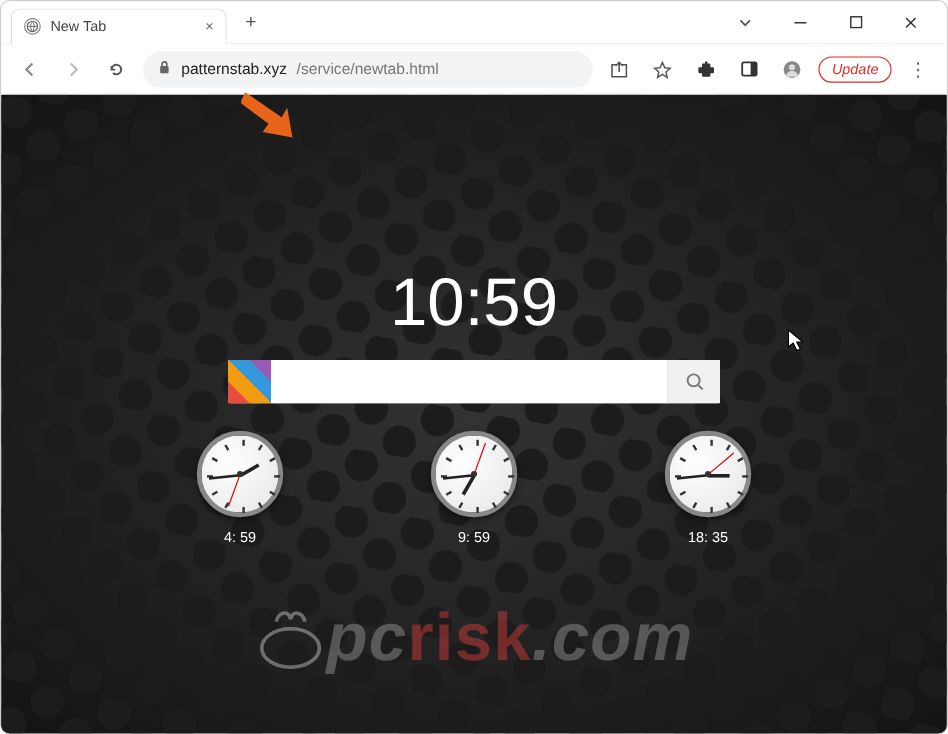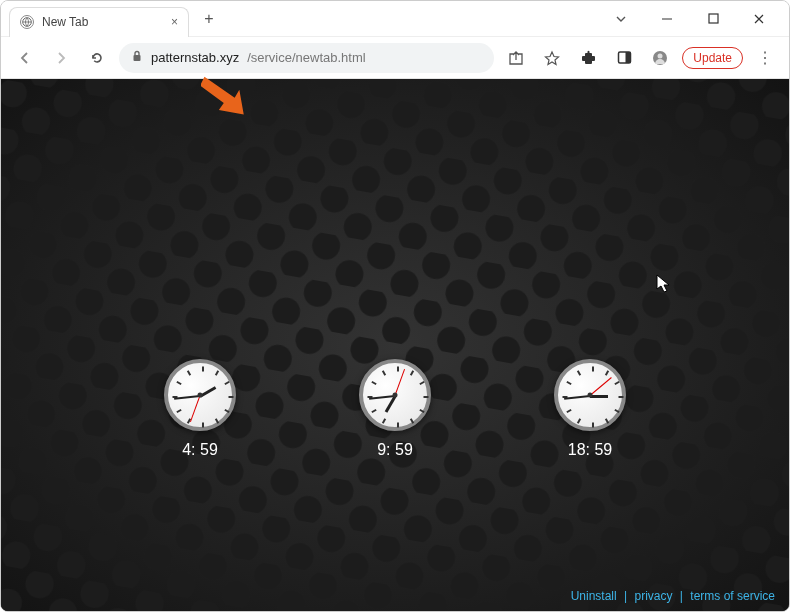--- a/index.html
+++ b/index.html
@@ -17,42 +17,42 @@
 .chevron { width: 28px; display:flex; align-items:center; justify-content:center; color:#555; }
 
 .toolbar { height: 42px; display: flex; align-items: center; gap: 8px; padding: 0 10px; background: #fff; border-bottom: 1px solid #e5e5e5; }
 .nav-btn { width: 28px; height: 28px; display: flex; align-items: center; justify-content: center; color: #666; border-radius: 50%; }
 .nav-btn.disabled { color: #bbb; }
 .omnibox { flex: 1; height: 30px; background: #f1f3f4; border-radius: 15px; display: flex; align-items: center; padding: 0 12px; gap: 8px; font-size: 13px; color: #555; }
 .omnibox .lock { color: #666; }
 .url-strong { color: #222; }
 .url-rest { color: #777; }
 .tool-icon { width: 28px; height: 28px; display: flex; align-items: center; justify-content: center; color: #555; }
-.update-btn { border: 1px solid #d93025; color: #d93025; padding: 3px 10px; border-radius: 14px; font-size: 12px; display: flex; align-items: center; }
+.update-btn { border: 1px solid #d93025; color: #d93025; padding: 3px 10px; border-radius: 14px; font-size: 12px; display: flex; align-items: center; font-style: italic; }
 .menu-dots { width: 28px; text-align: center; color: #666; }
 
 
 .page { position: relative; height: 534px; background: #2a2a2a; overflow: hidden; }
 .dotbg { position: absolute; inset: 0; }
 .center-area { position: absolute; left: 0; right: 0; top: 140px; display: flex; flex-direction: column; align-items: center; }
 .big-time { color: #fff; font-size: 56px; font-weight: 400; margin-bottom: 16px; }
 .searchbar { width: 410px; height: 36px; background: #fff; display: flex; align-items: stretch; border-radius: 2px; }
 .search-logo { width: 36px; height: 36px; background: linear-gradient(45deg, #e74c3c 25%, #f39c12 25% 50%, #3498db 50% 75%, #9b59b6 75%); }
 .search-input { flex: 1; border: none; outline: none; padding: 0 10px; font-size: 13px; }
 .search-btn { width: 44px; background: #f1f1f1; display: flex; align-items: center; justify-content: center; color: #666; border-left: 1px solid #e5e5e5; }
 
 .clocks-row { position: absolute; left: 0; right: 0; top: 280px; display: flex; justify-content: space-evenly; padding: 0 40px; }
 .clock-item { display: flex; flex-direction: column; align-items: center; gap: 10px; }
 .clock-face { width: 72px; height: 72px; border-radius: 50%; background: radial-gradient(circle at 35% 35%, #fff, #e5e5e5); border: 4px solid #888; position: relative; box-shadow: 0 2px 6px rgba(0,0,0,0.5); }
 .hand { position: absolute; left: 50%; top: 50%; transform-origin: 0 50%; background: #222; height: 2px; }
 .hand.hour { width: 18px; height: 3px; }
 .hand.min { width: 26px; }
 .hand.sec { width: 28px; height: 1px; background: #d00; }
 .center-dot { position: absolute; left: 50%; top: 50%; width: 5px; height: 5px; background: #333; border-radius: 50%; transform: translate(-50%,-50%); }
-.clock-label { color: #fff; font-size: 16px; }
+.clock-label { color: #fff; font-size: 12px; }
 
 .footer-links { position: absolute; right: 14px; bottom: 10px; font-size: 12px; color: #3db4e7; }
 .footer-links a { color: #3db4e7; text-decoration: none; }
 .footer-links .sep { color: #3db4e7; margin: 0 4px; }
 
 .arrow-overlay { position: absolute; left: 200px; top: 65px; width: 50px; height: 60px; pointer-events: none; }
 
 .watermark { position: absolute; left: 50%; bottom: 50px; transform: translateX(-50%); color: rgba(255,255,255,0.25); font-size: 56px; font-weight: 700; font-style: italic; letter-spacing: 1px; pointer-events: none; white-space: nowrap; }
 .watermark .risk { color: rgba(220,60,60,0.45); font-style: normal; }
 
@@ -169,20 +169,33 @@
         </radialGradient>
         <pattern id="dots" x="0" y="0" width="56" height="48" patternUnits="userSpaceOnUse" patternTransform="rotate(10)">
           <circle cx="14" cy="12" r="14" fill="#1c1c1c"></circle>
           <circle cx="42" cy="36" r="14" fill="#1c1c1c"></circle>
         </pattern>
       </defs>
       <rect width="790" height="534" fill="url(#vg)"></rect>
       <rect width="900" height="650" x="-50" y="-50" fill="url(#dots)"></rect>
     </svg>
 
+    <div class="center-area">
+      <div class="big-time">10:59</div>
+      <div class="searchbar">
+        <div class="search-logo"></div>
+        <input class="search-input" placeholder="" style="">
+        <div class="search-btn">
+          <svg width="16" height="16" viewBox="0 0 16 16">
+              <circle cx="7" cy="7" r="5" fill="none" stroke="#777" stroke-width="1.6"></circle>
+              <line x1="11" y1="11" x2="14.5" y2="14.5" stroke="#777" stroke-width="1.6"></line>
+            </svg>
+        </div>
+      </div>
+    </div>
 
     <div class="clocks-row" id="clocks-row">
         <div class="clock-item">
           <div class="clock-face">
             <div class="tick" style="width: 2px; height: 5px; left: 35px; top: 6px; transform: translate(-50%, -50%) rotate(0deg); position: absolute;"></div>
             <div class="tick" style="width: 2px; height: 5px; left: 49px; top: 9.75129px; transform: translate(-50%, -50%) rotate(30deg); position: absolute;"></div>
             <div class="tick" style="width: 2px; height: 5px; left: 59.2487px; top: 20px; transform: translate(-50%, -50%) rotate(60deg); position: absolute;"></div>
             <div class="tick" style="width: 2px; height: 5px; left: 63px; top: 34px; transform: translate(-50%, -50%) rotate(90deg); position: absolute;"></div>
             <div class="tick" style="width: 2px; height: 5px; left: 59.2487px; top: 48px; transform: translate(-50%, -50%) rotate(120deg); position: absolute;"></div>
             <div class="tick" style="width: 2px; height: 5px; left: 49px; top: 58.2487px; transform: translate(-50%, -50%) rotate(150deg); position: absolute;"></div>
@@ -232,32 +245,31 @@
             <div class="tick" style="width: 2px; height: 5px; left: 21px; top: 58.2487px; transform: translate(-50%, -50%) rotate(210deg); position: absolute;"></div>
             <div class="tick" style="width: 2px; height: 5px; left: 10.7513px; top: 48px; transform: translate(-50%, -50%) rotate(240deg); position: absolute;"></div>
             <div class="tick" style="width: 2px; height: 5px; left: 7px; top: 34px; transform: translate(-50%, -50%) rotate(270deg); position: absolute;"></div>
             <div class="tick" style="width: 2px; height: 5px; left: 10.7513px; top: 20px; transform: translate(-50%, -50%) rotate(300deg); position: absolute;"></div>
             <div class="tick" style="width: 2px; height: 5px; left: 21px; top: 9.75129px; transform: translate(-50%, -50%) rotate(330deg); position: absolute;"></div>
             <div class="hand hour" style="transform: rotate(0deg);"></div>
             <div class="hand min" style="transform: rotate(174deg);"></div>
             <div class="hand sec" style="transform: rotate(-40deg);"></div>
             <div class="center-dot"></div>
           </div>
-          <div class="clock-label">18: 59</div>
-        </div>
-      </div>
-
-    <div class="footer-links">
-      <a href="#">Uninstall</a>
-      <span class="sep">|</span>
-      <a href="#">privacy</a>
-      <span class="sep">|</span>
-      <a href="#">terms of service</a>
-    </div>
-
+          <div class="clock-label">18: 35</div>
+        </div>
+      </div>
+
+
+    <div class="watermark">
+      <svg width="60" height="56" viewBox="0 0 60 56" style="vertical-align:-10px;opacity:0.35">
+          <ellipse cx="30" cy="36" rx="24" ry="16" fill="none" stroke="#fff" stroke-width="3"></ellipse>
+          <path d="M18 14 C20 6 28 4 30 12 M42 14 C40 6 32 4 30 12" stroke="#fff" stroke-width="3" fill="none"></path>
+        </svg><span>pc</span><span class="risk">risk</span><span>.com</span>
+    </div>
 
     <svg class="cursor-overlay" width="16" height="20" viewBox="0 0 16 20">
         <path d="M1 1 L1 15 L5 12 L8 18 L11 17 L8 11 L13 11 Z" fill="#fff" stroke="#000" stroke-width="1"></path>
       </svg>
   </div>
 
   <svg class="arrow-overlay" width="50" height="70" viewBox="0 0 50 70">
     <path d="M8 6 L34 40 L42 33 L38 62 L12 48 L20 42 L0 14 Z" fill="#e8641b" transform="rotate(-18 25 35)"></path>
   </svg>
 </div>

